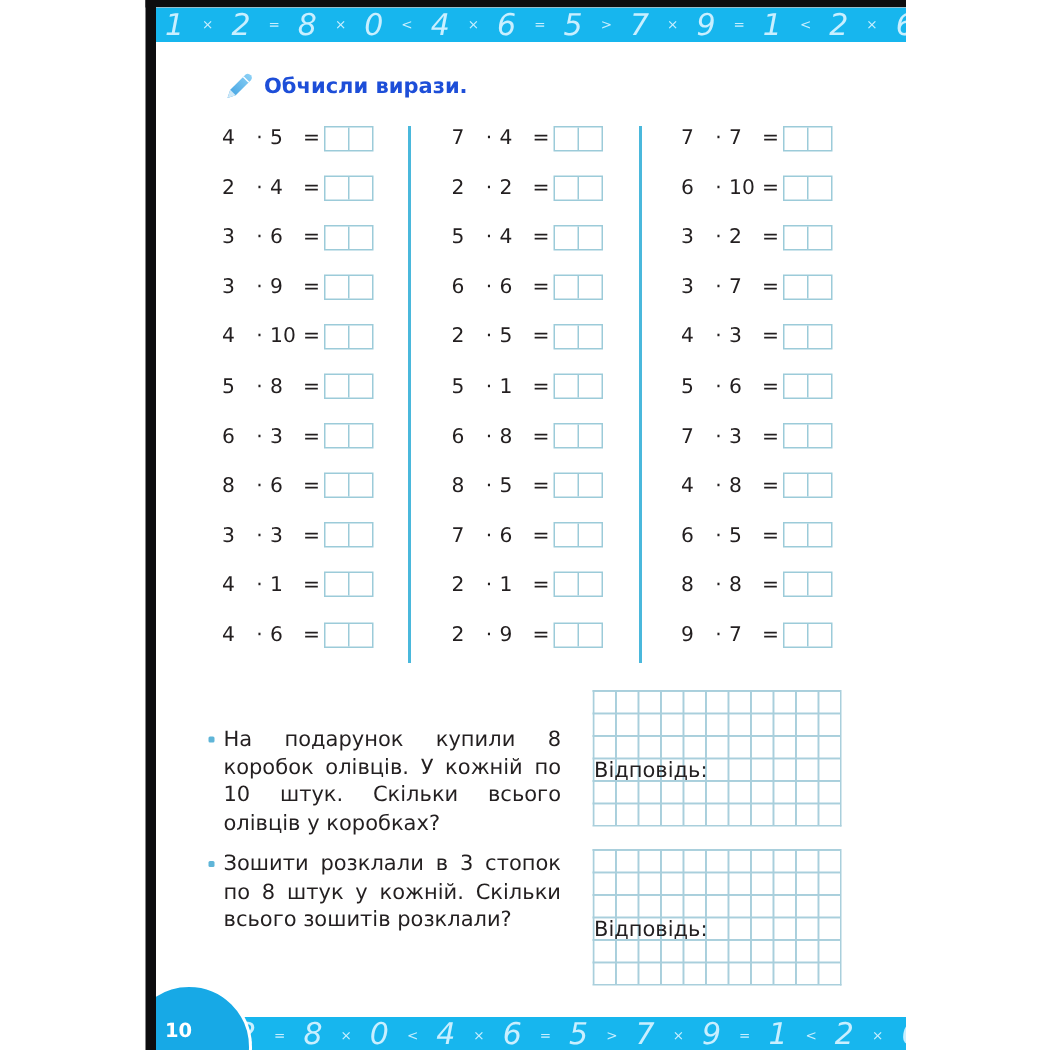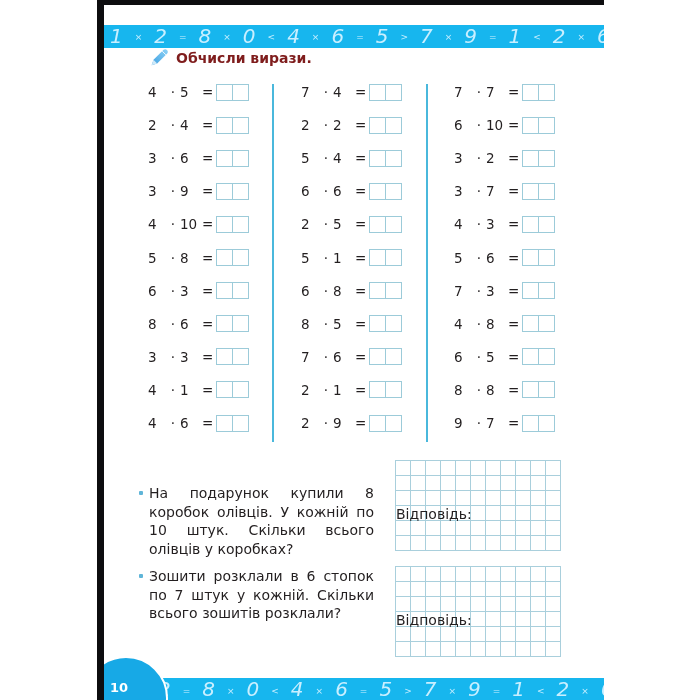--- a/index.html
+++ b/index.html
@@ -2,30 +2,30 @@
 <html><head>
 <meta charset="utf-8">
 <style>
   html, body { margin:0; padding:0; }
   body { width:700px; height:700px; background:#ffffff; position:relative; overflow:hidden; font-family:"DejaVu Sans", sans-serif; color:#231f20; }
   .page-frame-top { position:absolute; left:97px; top:0; width:507px; height:5px; background:#0d0d0f; }
   .page-frame-left { position:absolute; left:97px; top:0; width:7px; height:700px; background:#0d0d0f; }
   .page { position:absolute; left:104px; top:5px; width:500px; height:695px; background:#fff; overflow:hidden; }
   .band { position:absolute; background:#17b6ee; color:#c9efff; font-family:"DejaVu Sans", sans-serif; font-weight:200; white-space:nowrap; overflow:hidden; letter-spacing:0; }
   .band span { display:inline-block; font-style:italic; }
-  .band-top { left:0; top:0; width:500px; height:23px; font-size:19px; line-height:23px;margin-top:20px; }
+  .band-top { left:0; top:0; width:500px; height:23px; font-size:19px; line-height:23px; }
   .band-bottom { left:48px; top:673px; width:452px; height:22px; font-size:19px; line-height:22px; }
   .glyph-big { font-size:20px; margin:0 6px; }
   .glyph-sm { font-size:9px; margin:0 6px; vertical-align:middle; }
   .page-tab { position:absolute; left:-20px; top:651px; width:80px; height:80px; border-radius:50%; background:#17a9e6; border:2px solid #fff; }
   .page-num { position:absolute; left:6px; top:675px; font-weight:bold; font-size:13px; color:#fff; font-family:"DejaVu Sans", sans-serif; }
 
   .title-row { position:absolute; display:flex; align-items:center; }
   .pencil { width:22px; height:22px; margin-right:6px; }
-  .title { font-size:14px; font-weight:bold; color:#7f1d1d; font-family:"DejaVu Sans", sans-serif; }
+  .title { font-size:14px; font-weight:bold; color:#1d4ed8; font-family:"DejaVu Sans", sans-serif; }
   .expr { position:absolute; height:20px; display:flex; align-items:center; font-size:13.5px; font-family:"DejaVu Sans", sans-serif; color:#231f20; }
   .expr .a { width:18px; }
   .expr .dot { width:14px; text-align:center; }
   .expr .b { width:22px; }
   .expr .eq { width:14px; }
   .ans { display:flex; border:1px solid #9ccbd9; height:15px; }
   .ans div { width:15px; height:15px; }
   .ans div + div { border-left:1px solid #9ccbd9; }
 
   .divider { position:absolute; width:2px; background:#4ab8dc; top:79px; height:358px; }
@@ -406,21 +406,21 @@
   <div class="task" style="top:479px;">
     <span class="bullet"></span>
     <span>На подарунок купили 8 коробок олівців. У кожній по 10 штук. Скільки всього олівців у коробках?</span>
   </div>
   <div class="grid" style="top:455px;">
     <span class="answer-label">Відповідь:</span>
   </div>
 
   <div class="task" style="top:562px;">
     <span class="bullet"></span>
-    <span>Зошити розклали в 6 стопок по 7 штук у кожній. Скільки всього зошитів розклали?</span>
+    <span>Зошити розклали в 3 стопок по 8 штук у кожній. Скільки всього зошитів розклали?</span>
   </div>
   <div class="grid" style="top:561px;">
     <span class="answer-label">Відповідь:</span>
   </div>
 
   <div class="band band-bottom" id="band-bottom"><span class="glyph-big">2</span><span class="glyph-sm">=</span><span class="glyph-big">8</span><span class="glyph-sm">×</span><span class="glyph-big">0</span><span class="glyph-sm">&lt;</span><span class="glyph-big">4</span><span class="glyph-sm">×</span><span class="glyph-big">6</span><span class="glyph-sm">=</span><span class="glyph-big">5</span><span class="glyph-sm">&gt;</span><span class="glyph-big">7</span><span class="glyph-sm">×</span><span class="glyph-big">9</span><span class="glyph-sm">=</span><span class="glyph-big">1</span><span class="glyph-sm">&lt;</span><span class="glyph-big">2</span><span class="glyph-sm">×</span><span class="glyph-big">6</span></div>
   <div class="page-tab"></div>
   <span class="page-num">10</span>
 </div>
 

